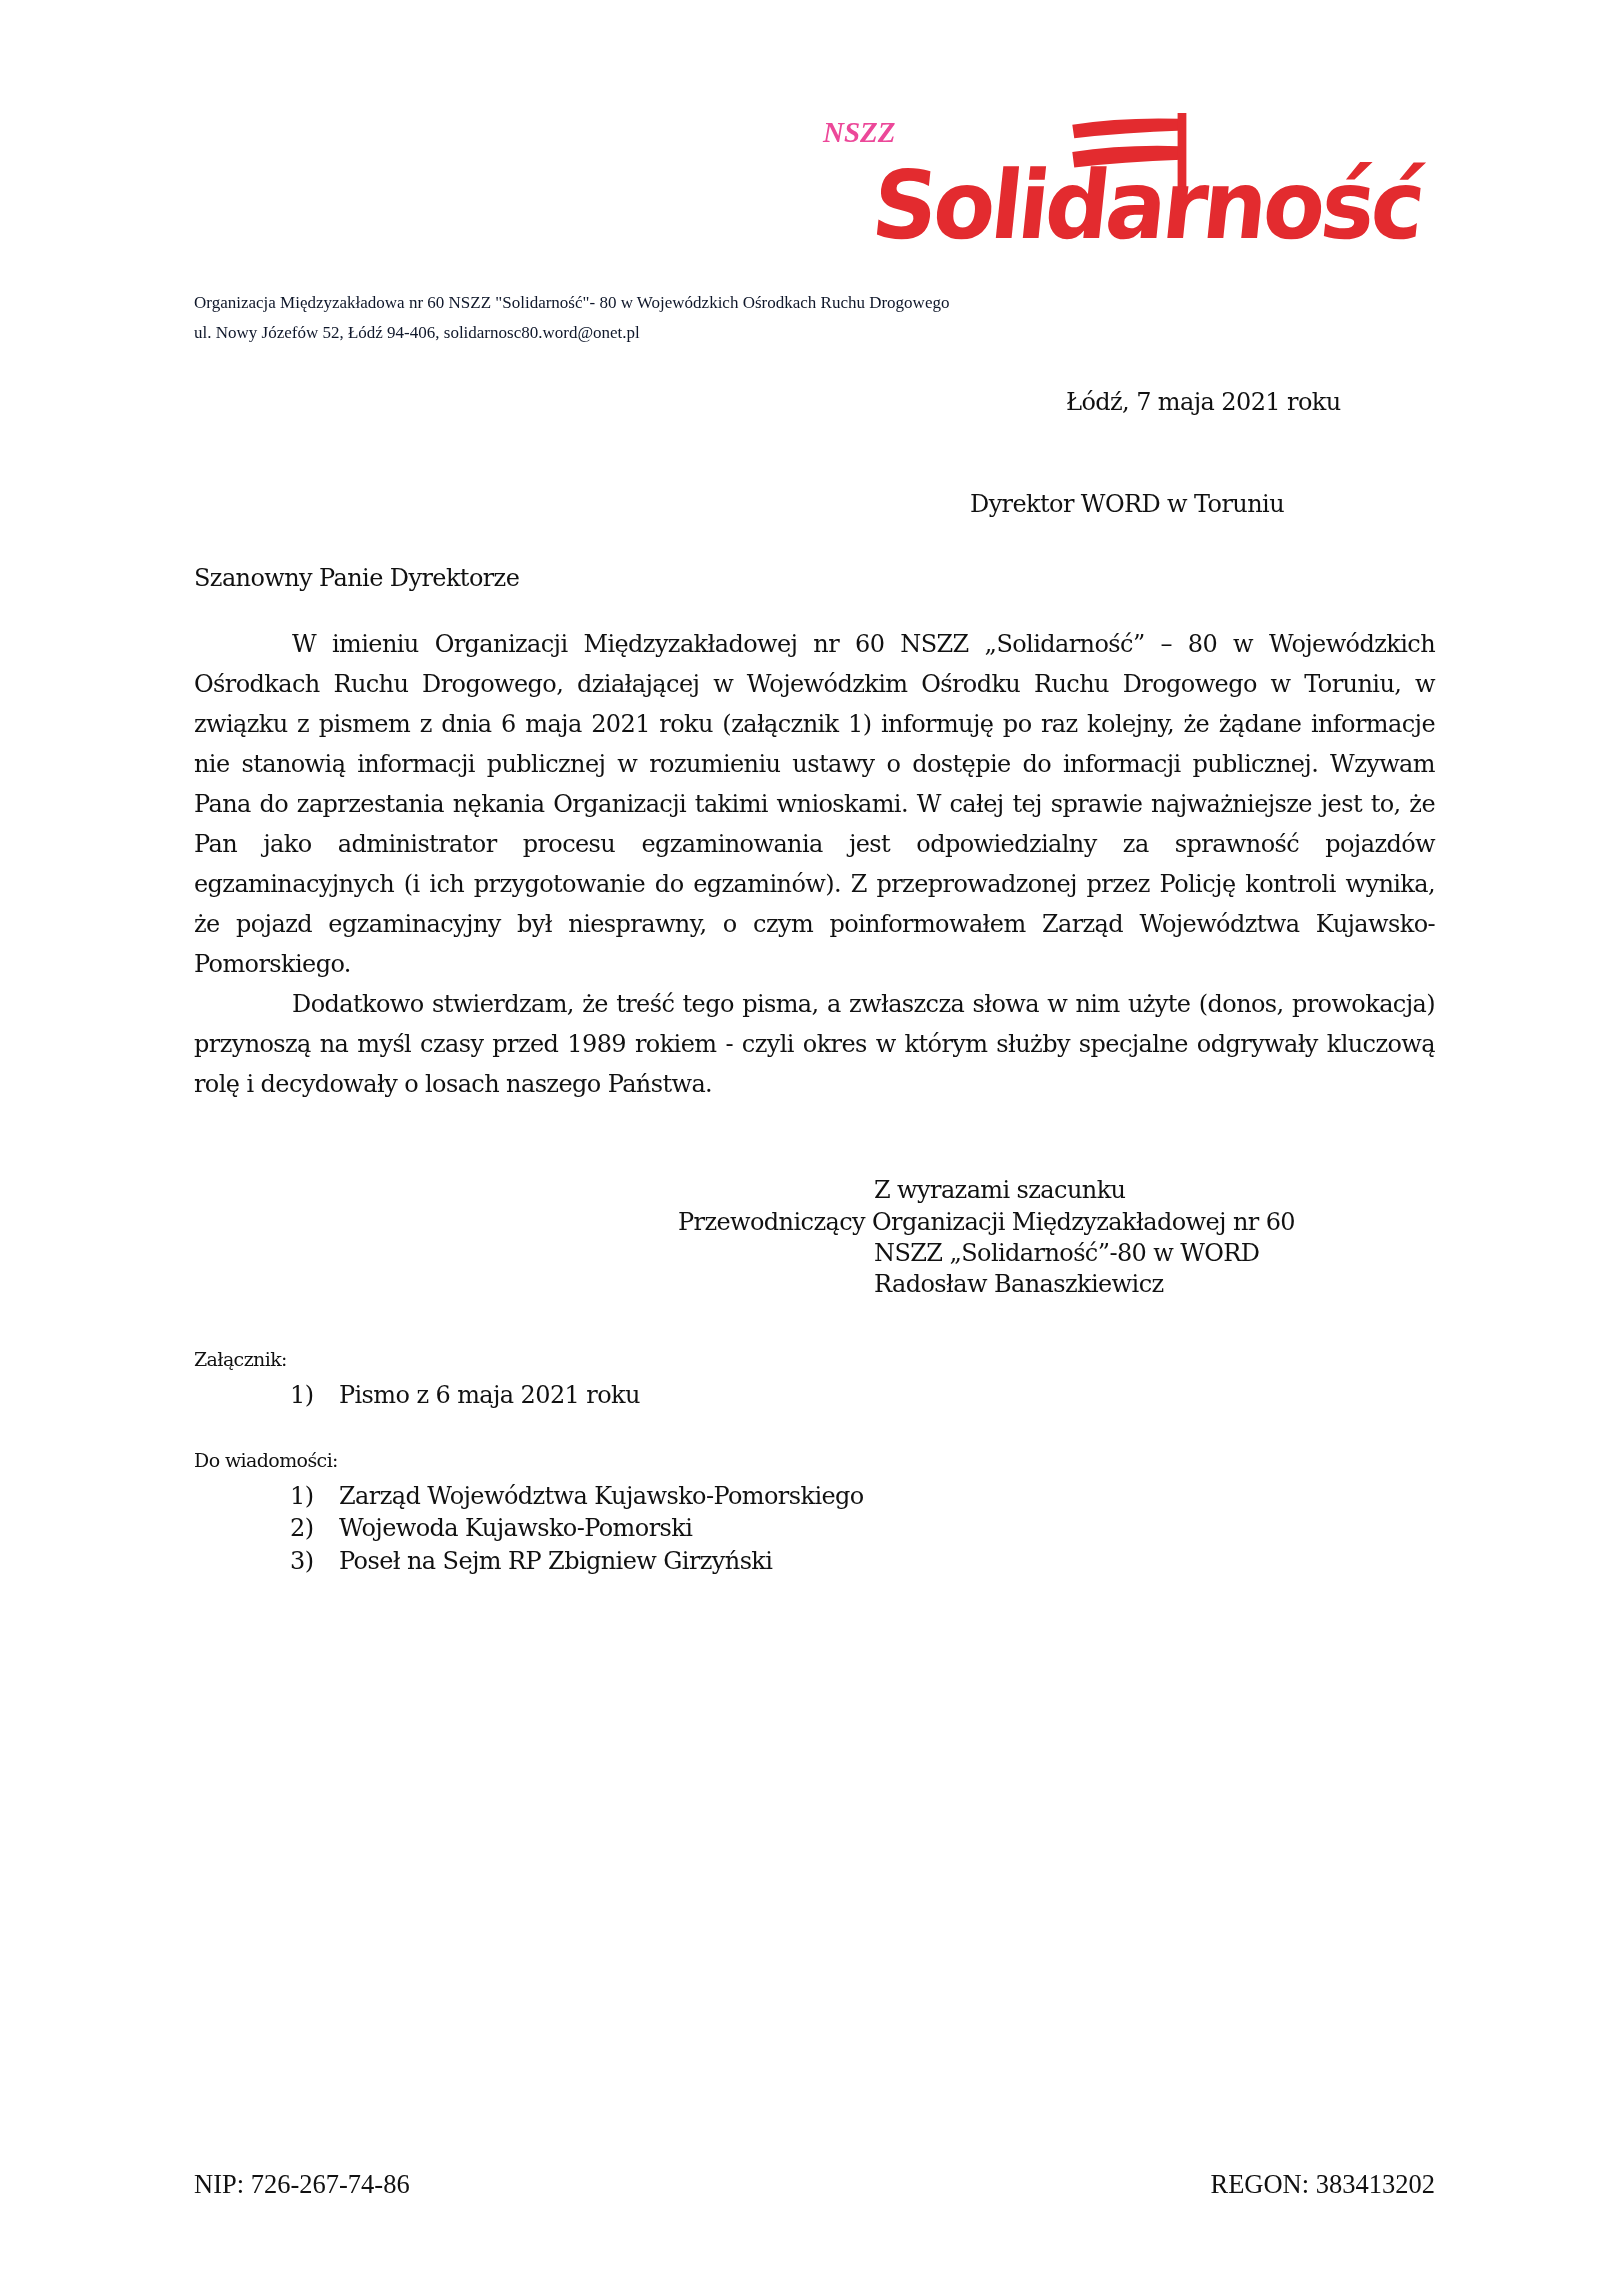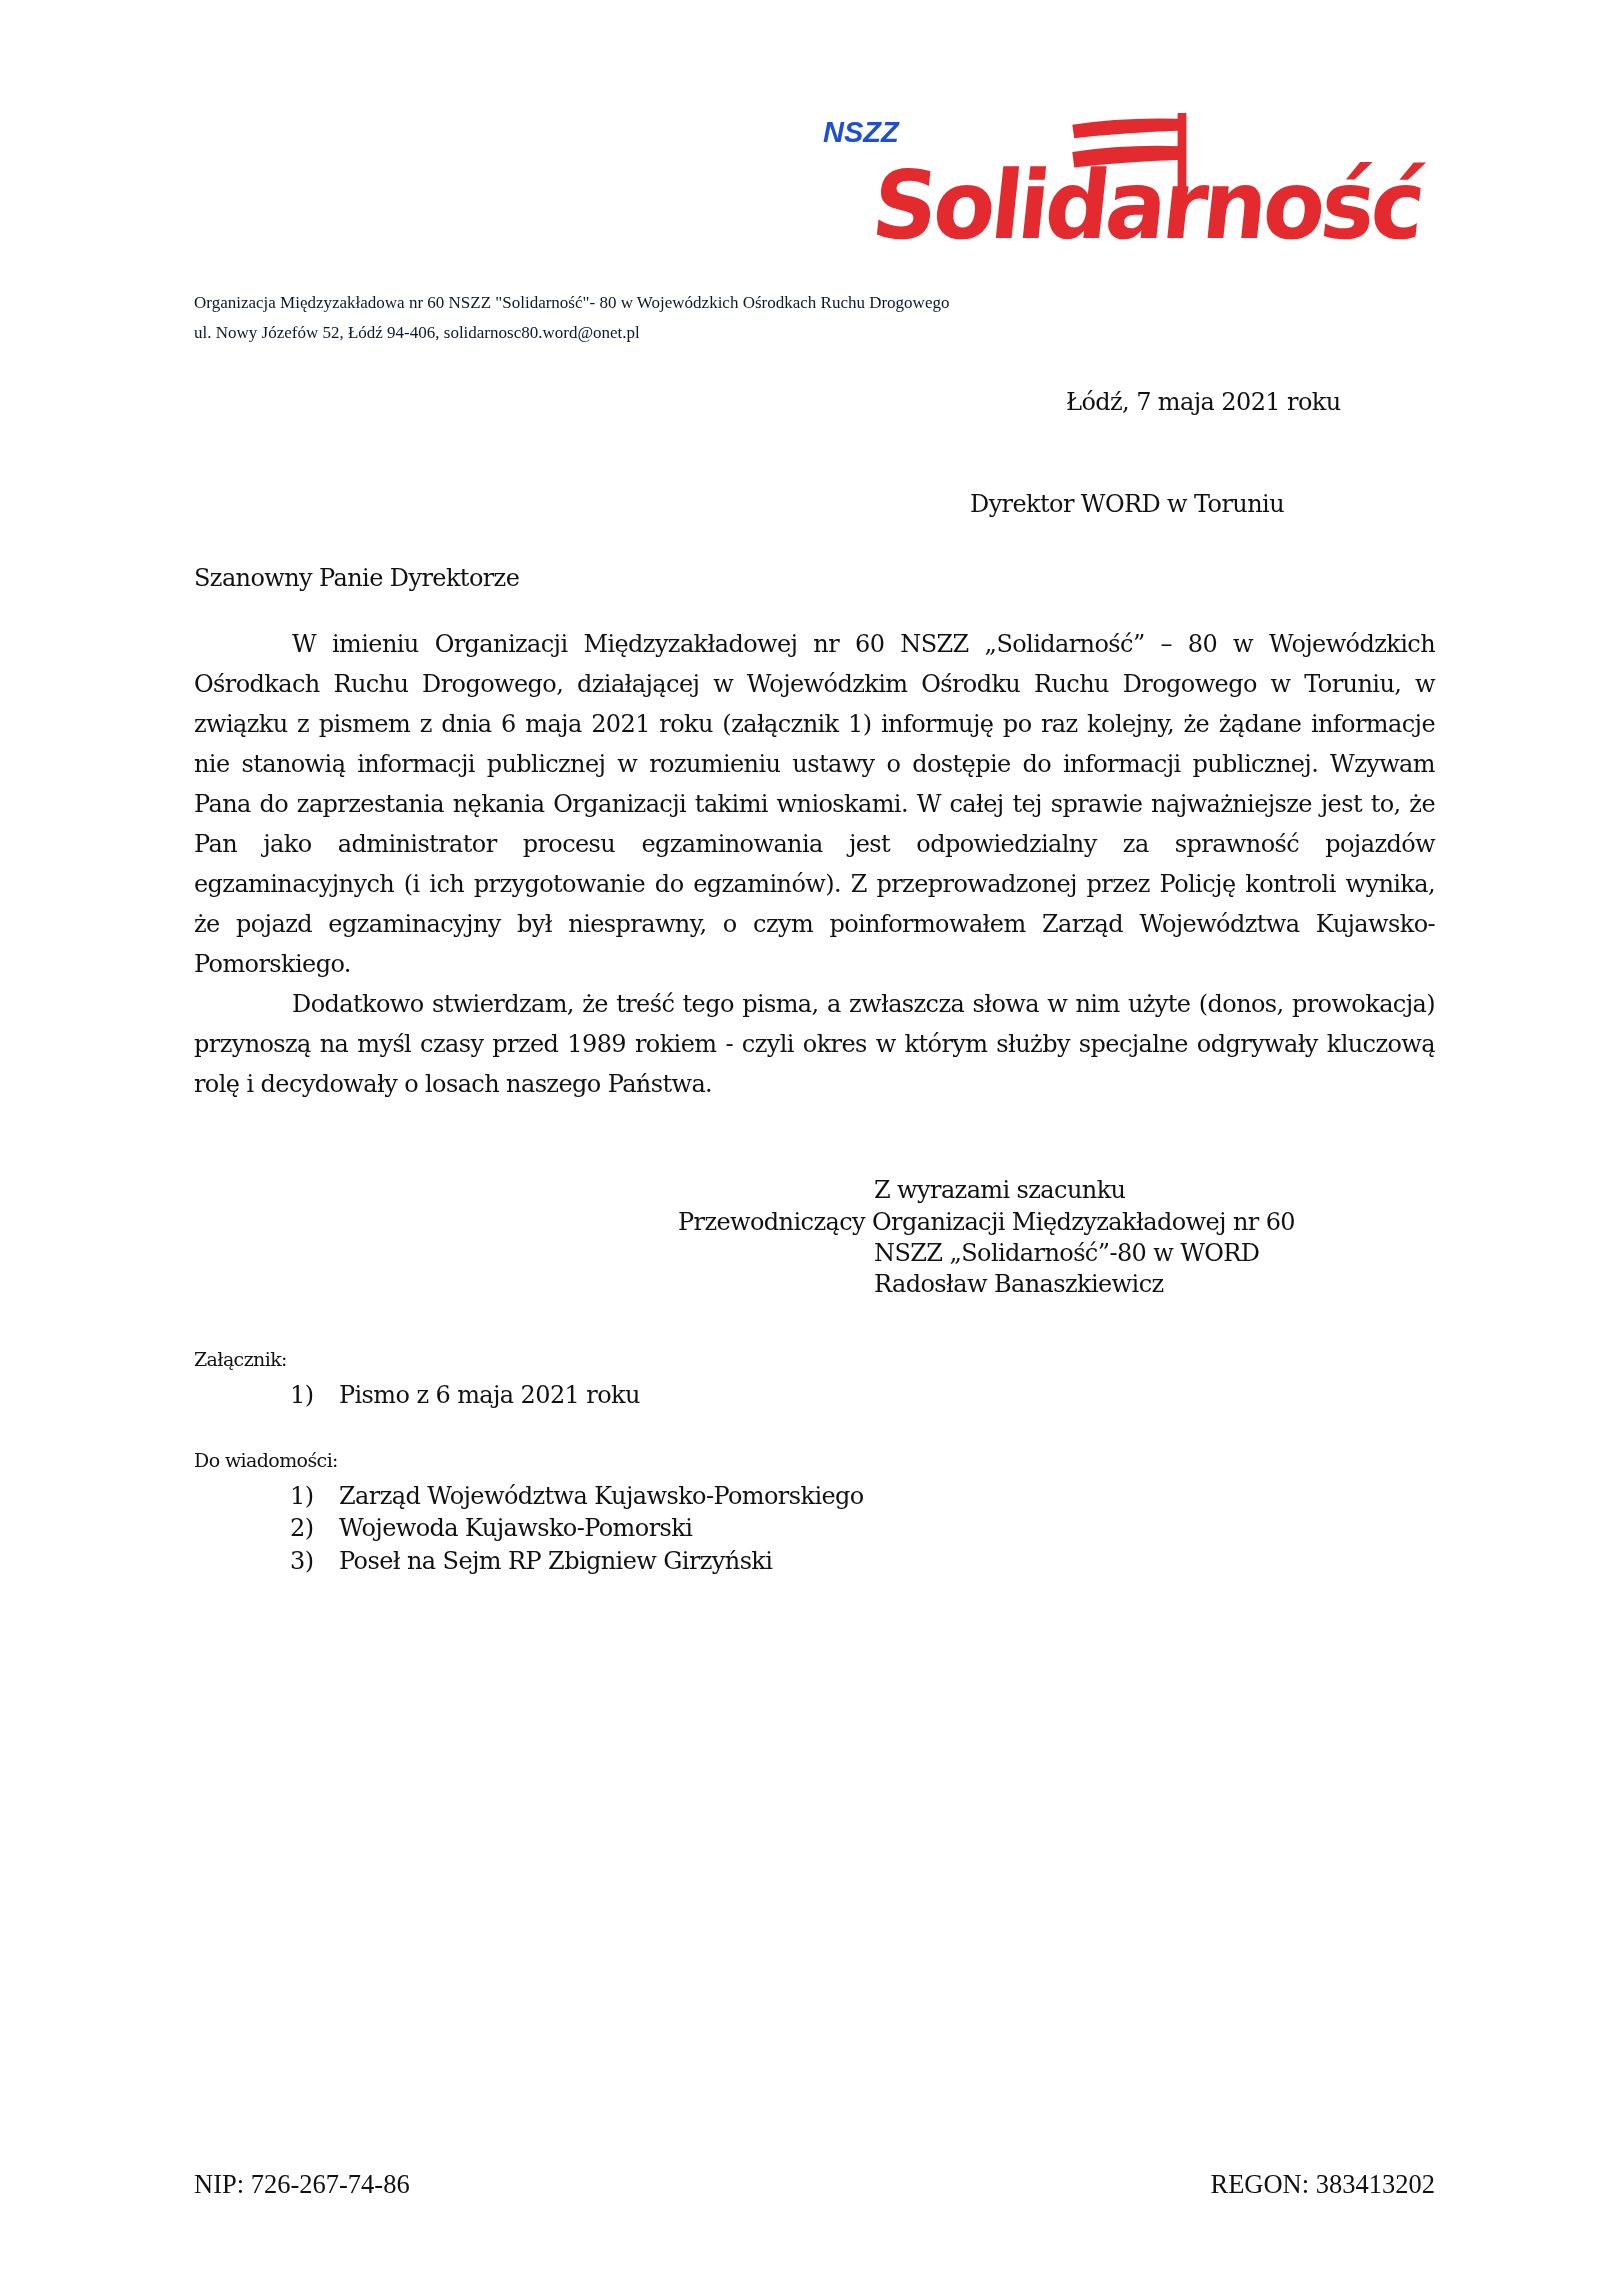--- a/index.html
+++ b/index.html
@@ -1,20 +1,20 @@
 <!DOCTYPE html>
 <html><head>
   <meta charset="utf-8">
   <style>
     html, body { margin: 0; padding: 0; background: #ffffff; }
     body { width: 1621px; height: 2293px; position: relative; overflow: hidden; color: #111; }
     .abs { position: absolute; white-space: nowrap; }
 
     
-    .logo-nszz { left: 823px; top: 116px; font-family: Liberation Sans, sans-serif; font-weight: bold; font-style: italic; font-size: 29px; color: #1d4ed8; }
+    .logo-nszz { left: 823px; top: 116px; font-family: Liberation Serif, serif; font-weight: bold; font-style: italic; font-size: 29px; color: #ec4899; }
     .logo-wrap { position: absolute; left: 863px; top: 113px; width: 568px; height: 162px; }
     .logo-text { position: absolute; left: 9.8px; top: 39px; font-family: "DejaVu Sans", sans-serif; font-weight: bold; font-size: 90px; color: #e32b2f; letter-spacing: -3.9px; transform: skewX(-6deg) scaleY(1.05); }
     .logo-80 { position: absolute; left: 431px; top: 37px; font-family: "DejaVu Sans", sans-serif; font-weight: bold; font-size: 104px; color: #e32b2f; letter-spacing: 2px; }
 
     
     .hdr { font-family: "Liberation Serif", serif; font-size: 17px; color: #0f172a; left: 194px; }
     .hdr1 { top: 293px; }
     .hdr2 { top: 323px; }
 
     .meta { font-family: "DejaVu Serif", serif; font-size: 24px; letter-spacing: -0.6px; }

